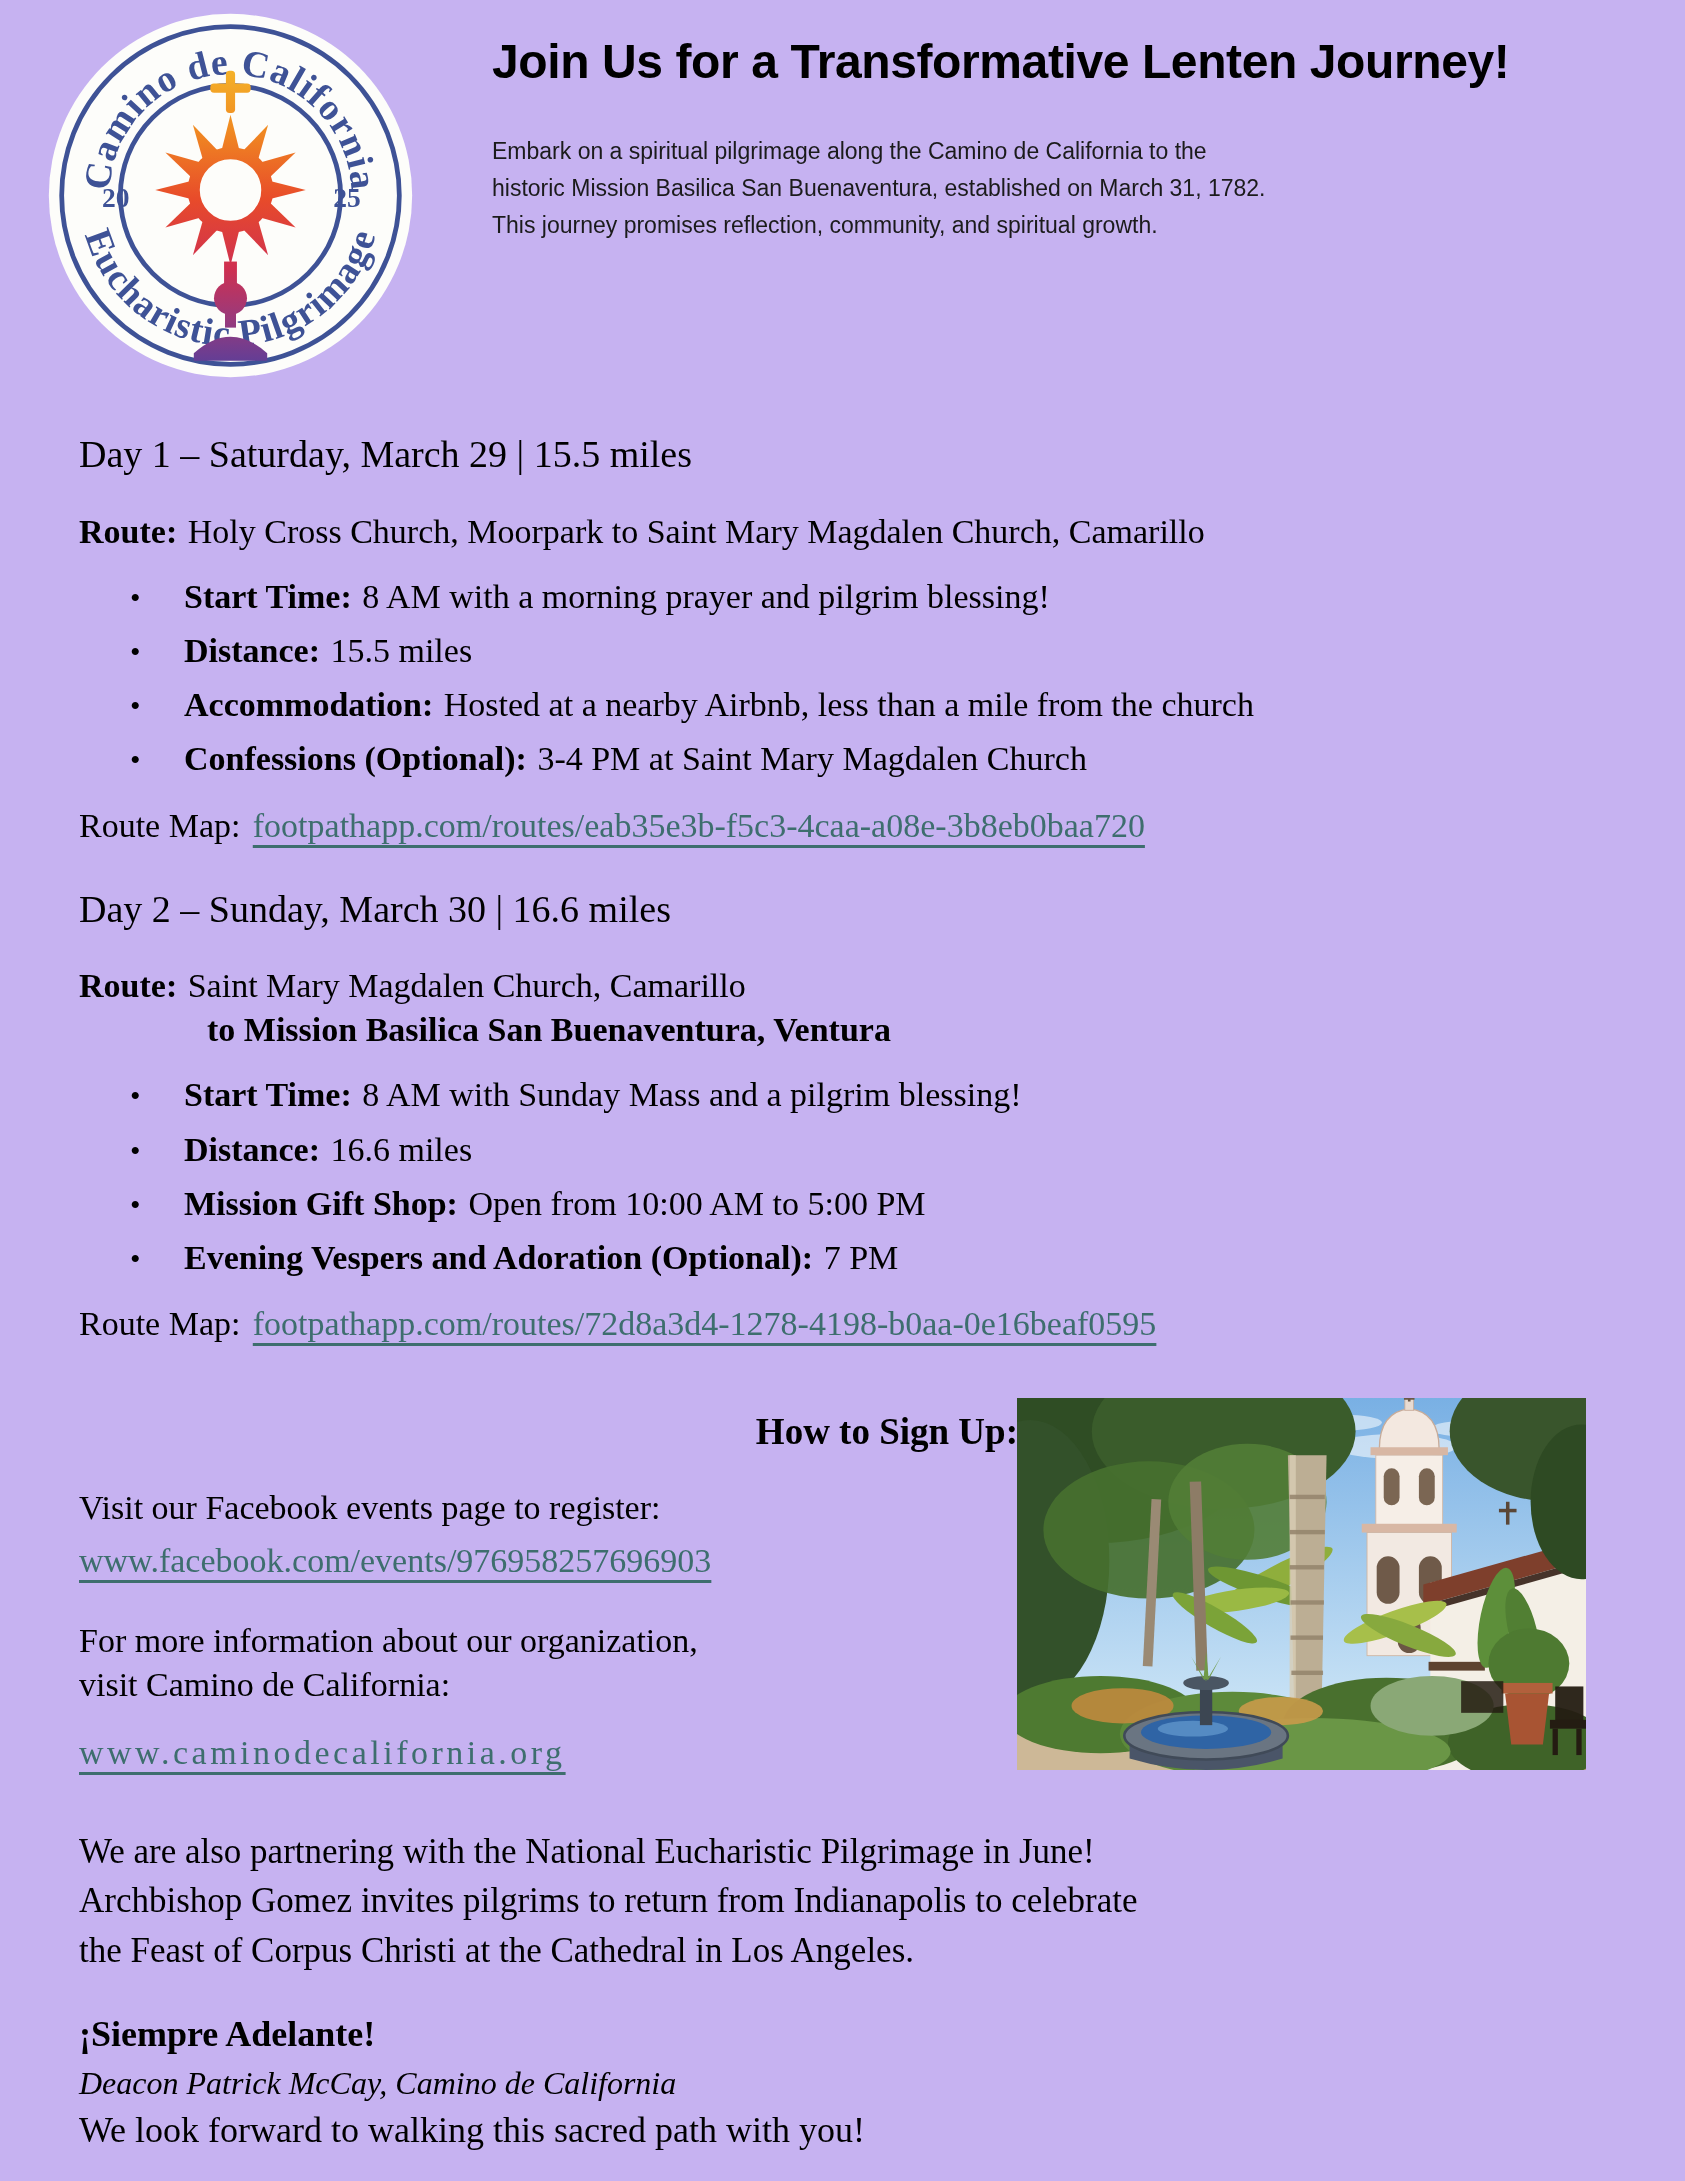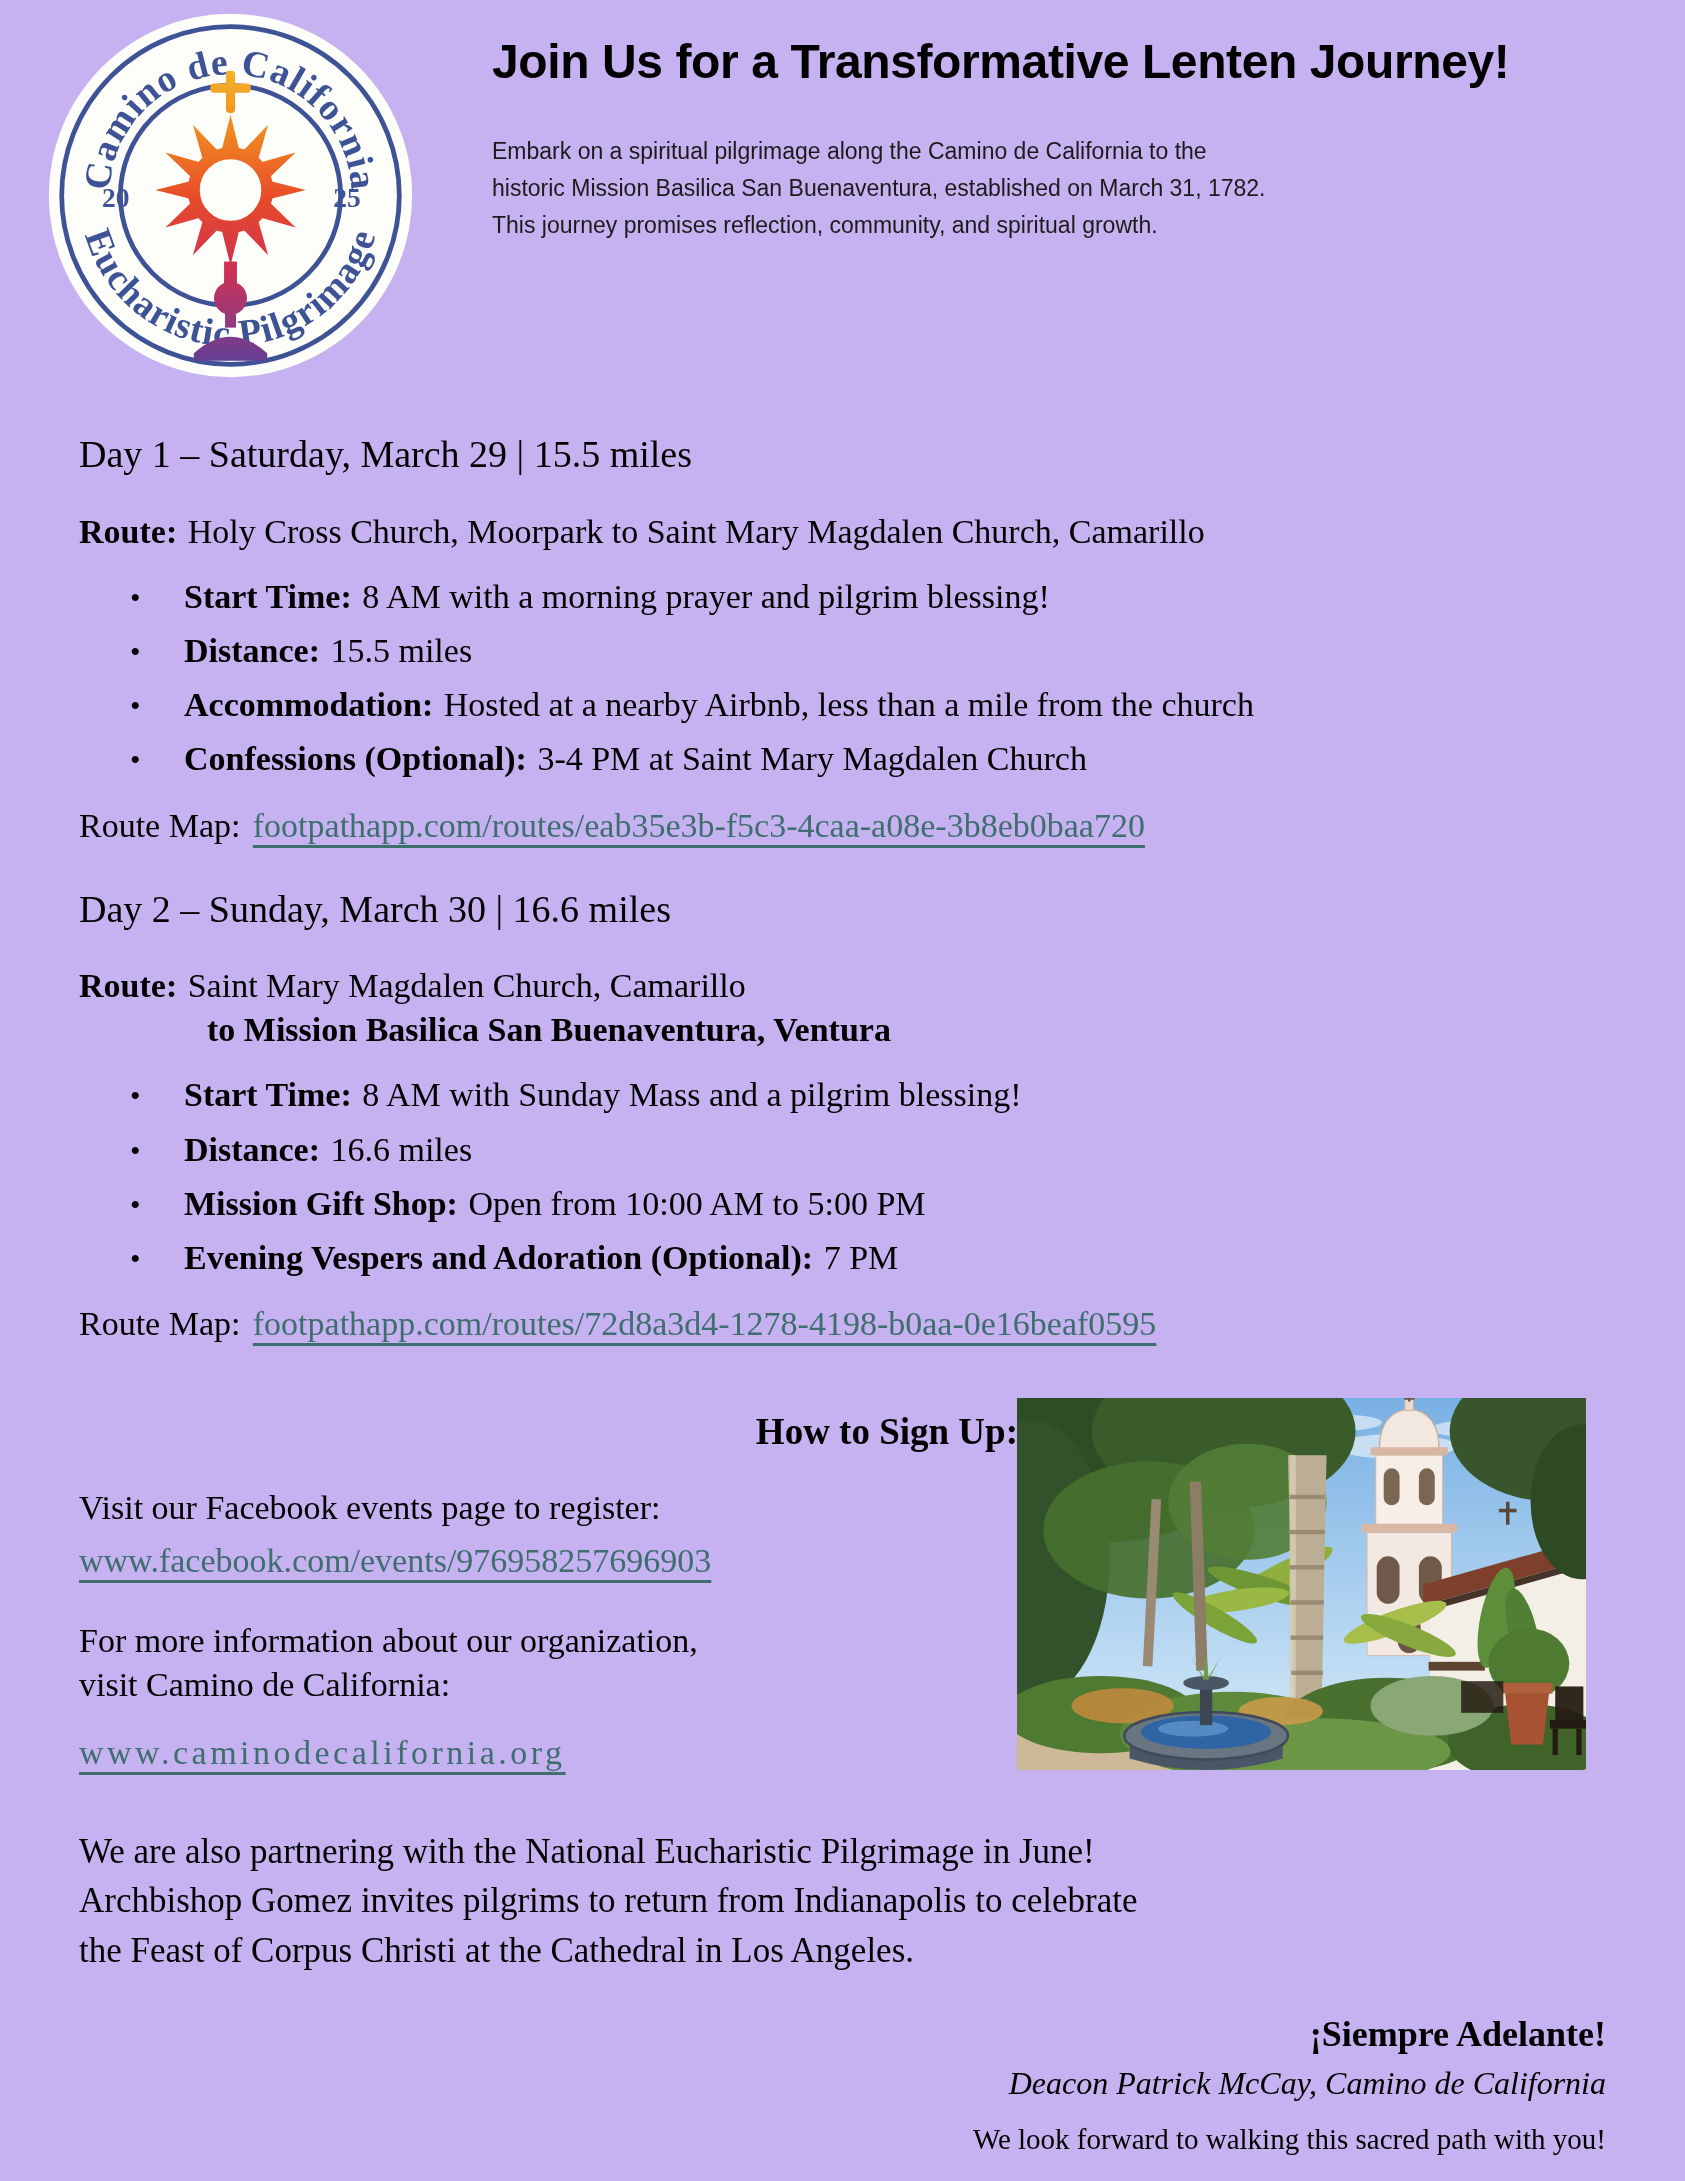--- a/index.html
+++ b/index.html
@@ -46,24 +46,24 @@
     text-decoration-thickness:2.6px;text-underline-offset:8px;
     text-decoration-color:#3e6e6e;
   }
   .signup{max-width:939px;}
   .signup-heading{font-size:37px;font-weight:bold;margin-top:64px;text-align:right;}
   .fb-text{font-size:34px;margin-top:33px;line-height:1.3;}
   .fb-link{font-size:34px;margin-top:5.3px;line-height:1.45;}
   .info-text{font-size:34px;margin-top:34px;line-height:1.3;}
   .org-link{font-size:34px;margin-top:21px;line-height:1.45;letter-spacing:3.5px;}
   .partnering{font-size:35px;line-height:1.42;margin-top:49px;max-width:1510px;}
-  .closing{text-align:right;margin-top:37px;}
+  .closing{text-align:left;margin-top:37px;}
   .motto{font-size:36px;font-weight:bold;}
   .signature{font-size:32px;font-style:italic;margin-top:10.5px;}
-  .farewell{font-size:29px;margin-top:21px;}
+  .farewell{font-size:36px;margin-top:7px;}
   
   .photo{
     position:absolute;left:1017px;top:1398px;width:569px;height:372px;
     overflow:hidden;
   }
   .photo svg{display:block;width:100%;height:100%;}
 </style>
 </head>
 <body>
 

